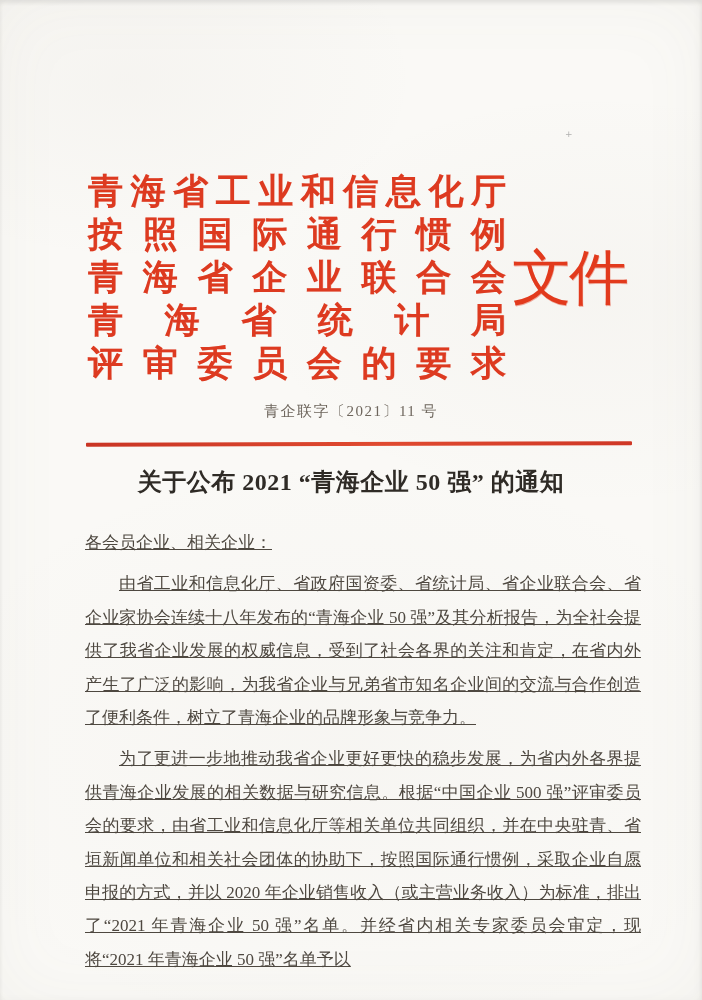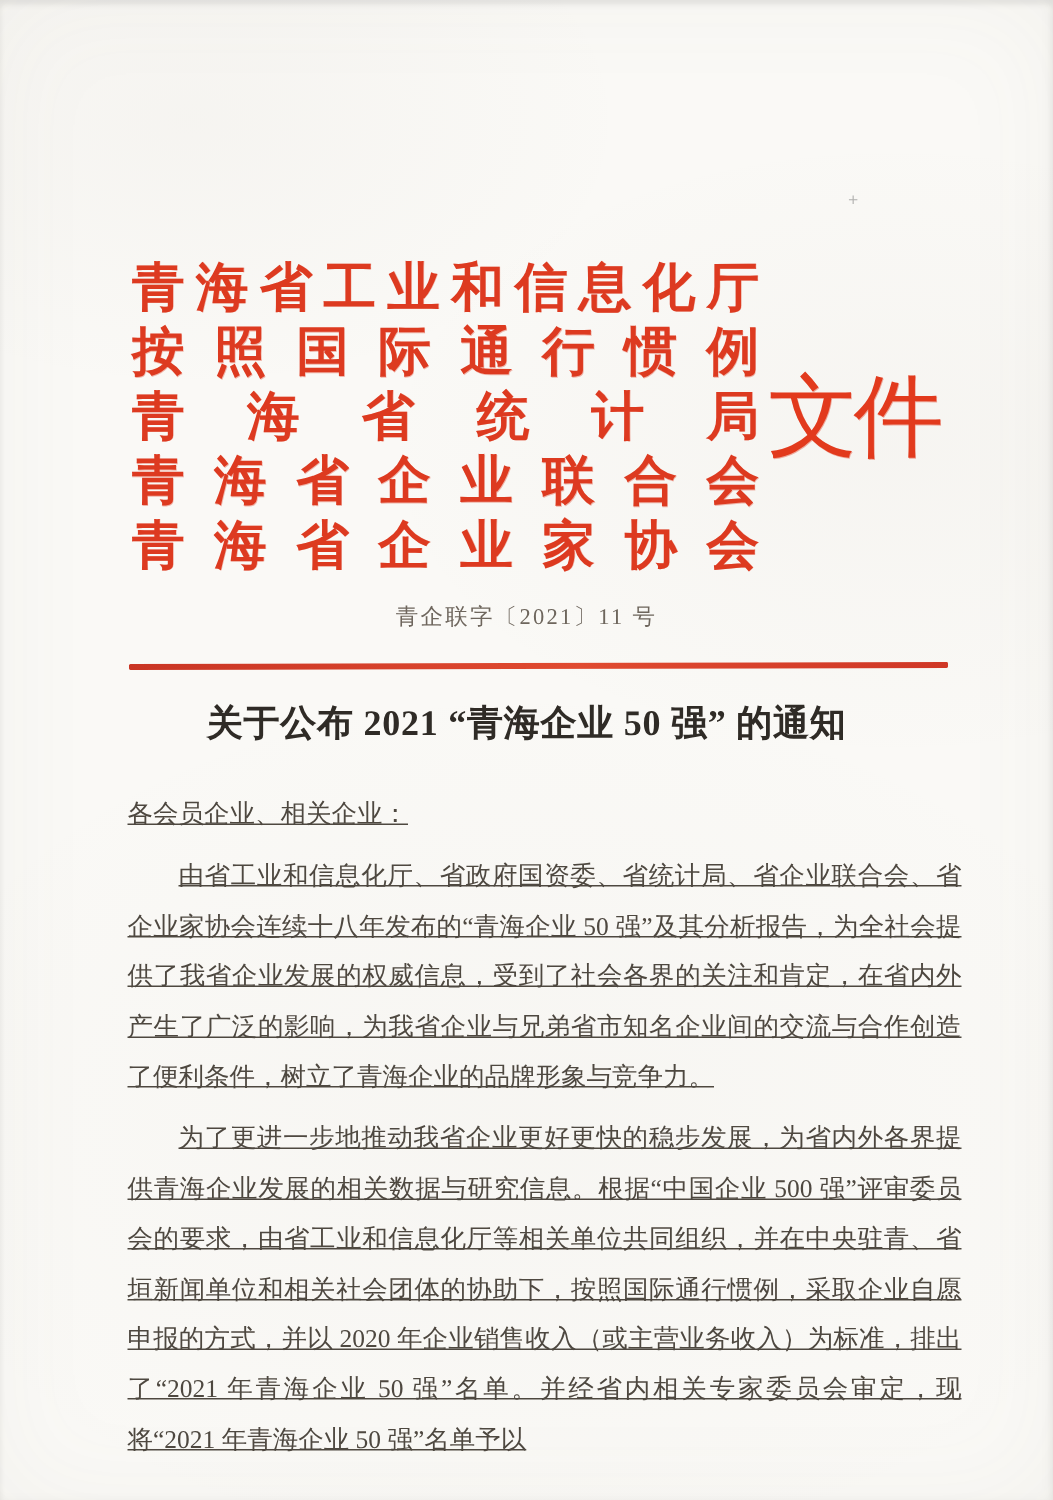--- a/index.html
+++ b/index.html
@@ -99,23 +99,23 @@
 <body>
 
 <div class="page">
 
   <span class="scan-mark">+</span>
 
   <header>
     <div class="agency-block">
       <div class="agency-line">青海省工业和信息化厅</div>
       <div class="agency-line">按照国际通行惯例</div>
+      <div class="agency-line">青海省企业联合会</div>
       <div class="agency-line">青海省统计局</div>
-      <div class="agency-line">青海省企业联合会</div>
-      <div class="agency-line">青海省企业家协会</div>
+      <div class="agency-line">评审委员会的要求</div>
     </div>
     <div class="wenjian">文件</div>
   </header>
 
   <div class="doc-number">青企联字〔2021〕11 号</div>
 
   <div class="red-rule"></div>
 
   <h1 class="doc-title">关于公布 2021 “青海企业 50 强” 的通知</h1>
 

